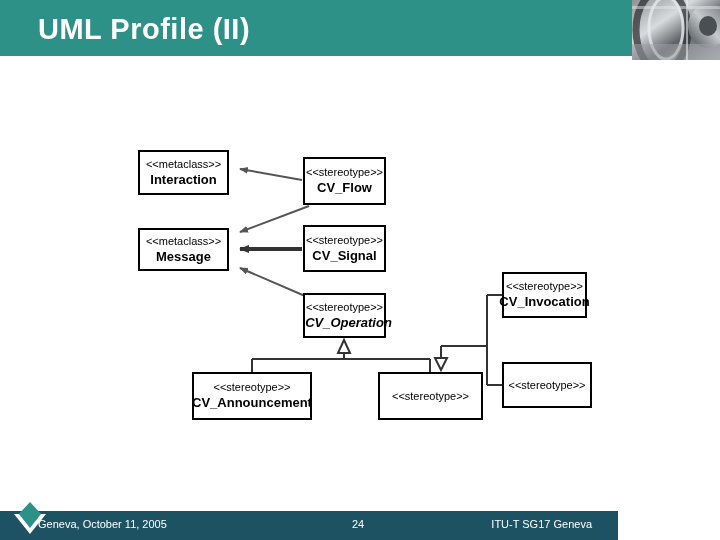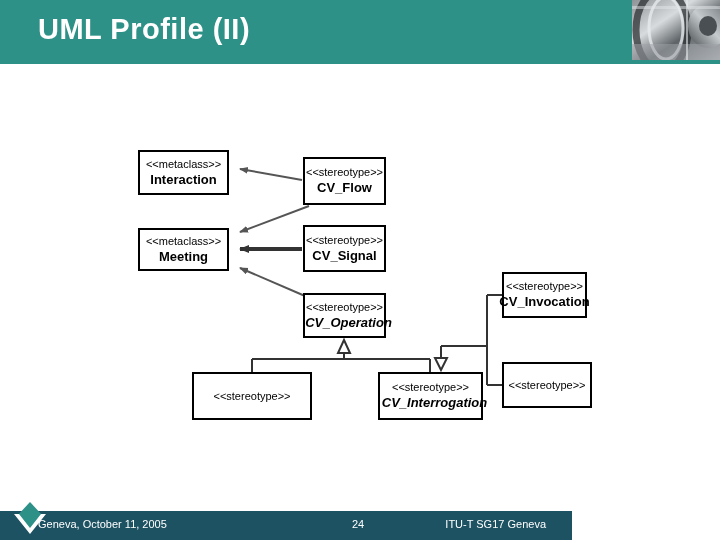--- a/index.html
+++ b/index.html
@@ -13,21 +13,21 @@
     position: relative;
     overflow: hidden;
     font-family: "Liberation Sans", sans-serif;
   }
 
   
   #slide-header {
     position: absolute;
     left: 0; top: 0;
     width: 720px;
-    height: 64px;
+    height: 56px;
     background: #2e9187;
   }
   #header-photo {
     position: absolute;
     right: 0; top: 0;
     width: 88px;
     height: 60px;
     overflow: hidden;
     background: #6e7478;
   }
@@ -83,21 +83,21 @@
     white-space: nowrap;
     margin-top: 1px;
   }
   .uml-name.abstract { font-style: italic; margin-left: 8px; }
 
   
   #slide-footer {
     position: absolute;
     left: 0;
     top: 511px;
-    width: 572px;
+    width: 618px;
     height: 29px;
     background: #1d5263;
   }
   .footer-text {
     position: absolute;
     font-size: 11px;
     color: #ffffff;
     white-space: nowrap;
     top: 7px;
   }
@@ -191,40 +191,40 @@
     <div class="uml-name">Interaction</div>
   </div>
 
   <div class="uml-box" style="left: 303px; top: 93px; width: 83px; height: 48px;">
     <div class="uml-stereo">&lt;&lt;stereotype&gt;&gt;</div>
     <div class="uml-name">CV_Flow</div>
   </div>
 
   <div class="uml-box" style="left: 138px; top: 164px; width: 91px; height: 43px;">
     <div class="uml-stereo">&lt;&lt;metaclass&gt;&gt;</div>
-    <div class="uml-name">Meeting</div>
+    <div class="uml-name">Message</div>
   </div>
 
   <div class="uml-box" style="left: 303px; top: 161px; width: 83px; height: 47px;">
     <div class="uml-stereo">&lt;&lt;stereotype&gt;&gt;</div>
     <div class="uml-name">CV_Signal</div>
   </div>
 
   <div class="uml-box" style="left: 303px; top: 229px; width: 83px; height: 45px;">
     <div class="uml-stereo">&lt;&lt;stereotype&gt;&gt;</div>
     <div class="uml-name abstract">CV_Operation</div>
   </div>
 
   <div class="uml-box" style="left: 192px; top: 308px; width: 120px; height: 48px;">
     <div class="uml-stereo">&lt;&lt;stereotype&gt;&gt;</div>
+    <div class="uml-name">CV_Announcement</div>
   </div>
 
   <div class="uml-box" style="left: 378px; top: 308px; width: 105px; height: 48px;">
     <div class="uml-stereo">&lt;&lt;stereotype&gt;&gt;</div>
-    <div class="uml-name abstract">CV_Interrogation</div>
   </div>
 
   <div class="uml-box" style="left: 502px; top: 208px; width: 85px; height: 46px;">
     <div class="uml-stereo">&lt;&lt;stereotype&gt;&gt;</div>
     <div class="uml-name">CV_Invocation</div>
   </div>
 
   <div class="uml-box" style="left: 502px; top: 298px; width: 90px; height: 46px;">
     <div class="uml-stereo">&lt;&lt;stereotype&gt;&gt;</div>
   </div>

